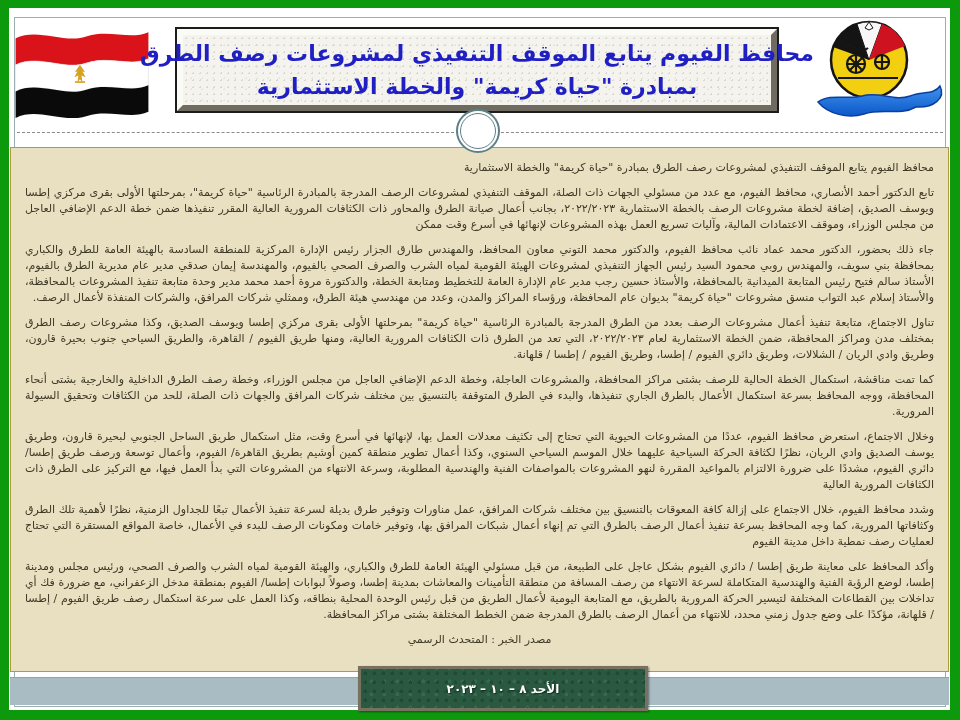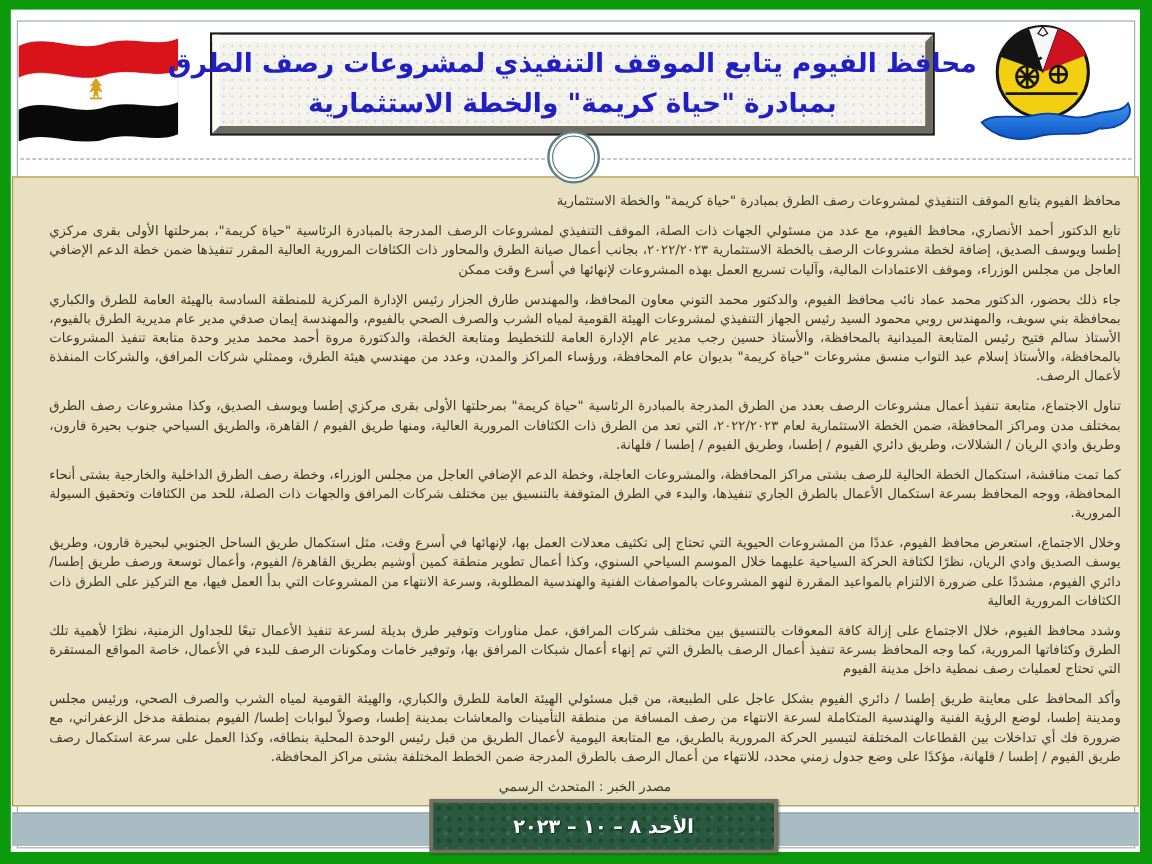--- a/index.html
+++ b/index.html
@@ -35,37 +35,37 @@
     background:#fff;border:2px solid #5d7f86;z-index:3;box-sizing:border-box;
   }
   .sep-circle::after{
     content:"";position:absolute;inset:2px;border-radius:50%;border:1px solid #5d7f86;
   }
 
   
   .article{
     position:absolute;left:1px;top:139px;right:1px;height:525px;
     background:#e9e0c2;border:1px solid #ad9c3e;box-sizing:border-box;
-    padding:12px 14px 0 30px;direction:rtl;text-align:justify;overflow:hidden;z-index:1;
+    padding:12px 14px 0 14px;direction:rtl;text-align:justify;overflow:hidden;z-index:1;
   }
   .article p{margin:0 0 9px 0;font-size:11px;line-height:16px;color:#3e3826;}
   .article p.source{text-align:center;margin-top:4px;}
 
   
   .date-strip{position:absolute;left:1px;right:1px;top:669px;height:27px;background:#a9bbc3;border-top:1px solid #90a4ac;z-index:2;}
   .date-box{
     position:absolute;left:349px;top:658px;width:290px;height:45px;z-index:4;
     border:3px solid #77725f;box-sizing:border-box;
     background-color:#2a5840;
     background-image:radial-gradient(#1f4a33 2px,transparent 2px),radial-gradient(#366a4d 2px,transparent 2px);
     background-size:9px 9px,13px 13px;background-position:0 0,4px 6px;
     display:flex;align-items:center;justify-content:center;
     box-shadow:1px 1px 2px rgba(0,0,0,.45);
   }
-  .date-text{direction:rtl;color:#ffffff;font-weight:bold;font-size:16px;white-space:nowrap;text-shadow:1px 1px 1px #12301f;}
+  .date-text{direction:rtl;color:#ffffff;font-weight:bold;font-size:12px;white-space:nowrap;text-shadow:1px 1px 1px #12301f;}
 </style>
 </head>
 <body>
 
 <div class="page">
   <div class="frame"></div>
 
   <svg class="flag" viewBox="0 0 130 92" aria-hidden="true">
     <path d="M0,14 C22,3 48,20 70,12 C92,5 112,16 130,8 L130,34 C112,42 92,31 70,38 C48,46 22,29 0,40 Z" fill="#da121a"></path>
     <path d="M0,40 C22,29 48,46 70,38 C92,31 112,42 130,34 L130,60 C112,68 92,57 70,64 C48,72 22,55 0,66 Z" fill="#ffffff" stroke="#d8d8d8" stroke-width="0.5"></path>

